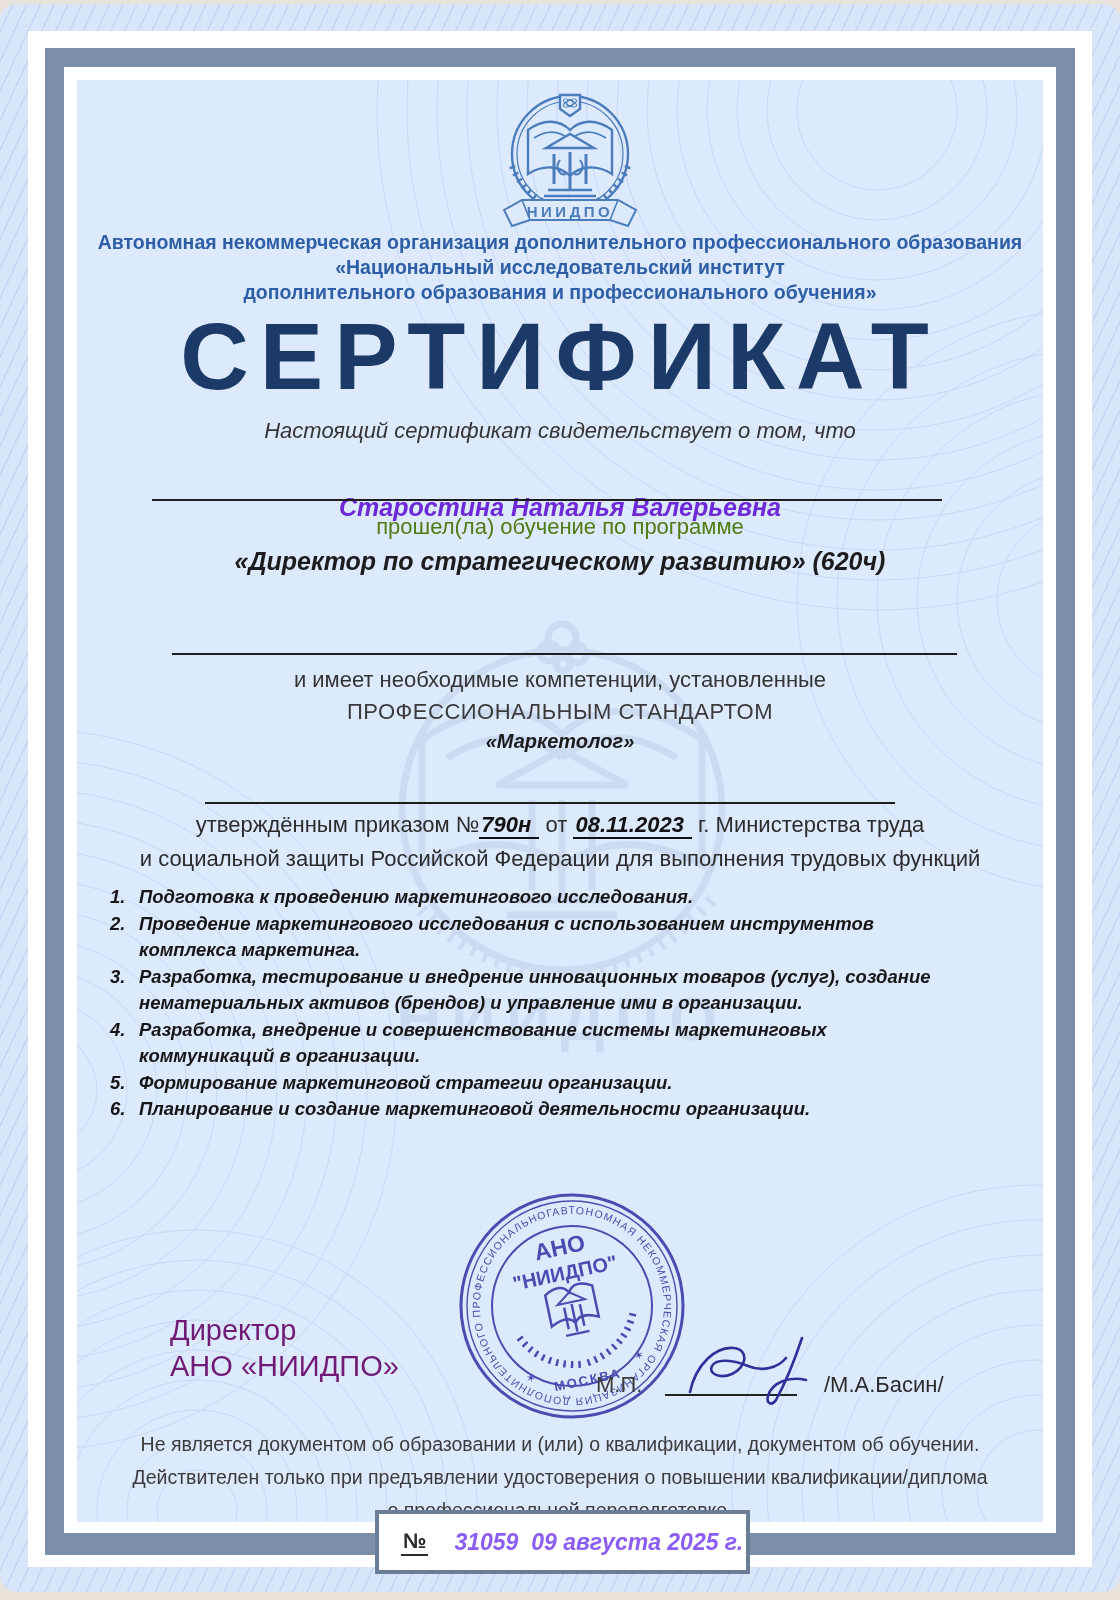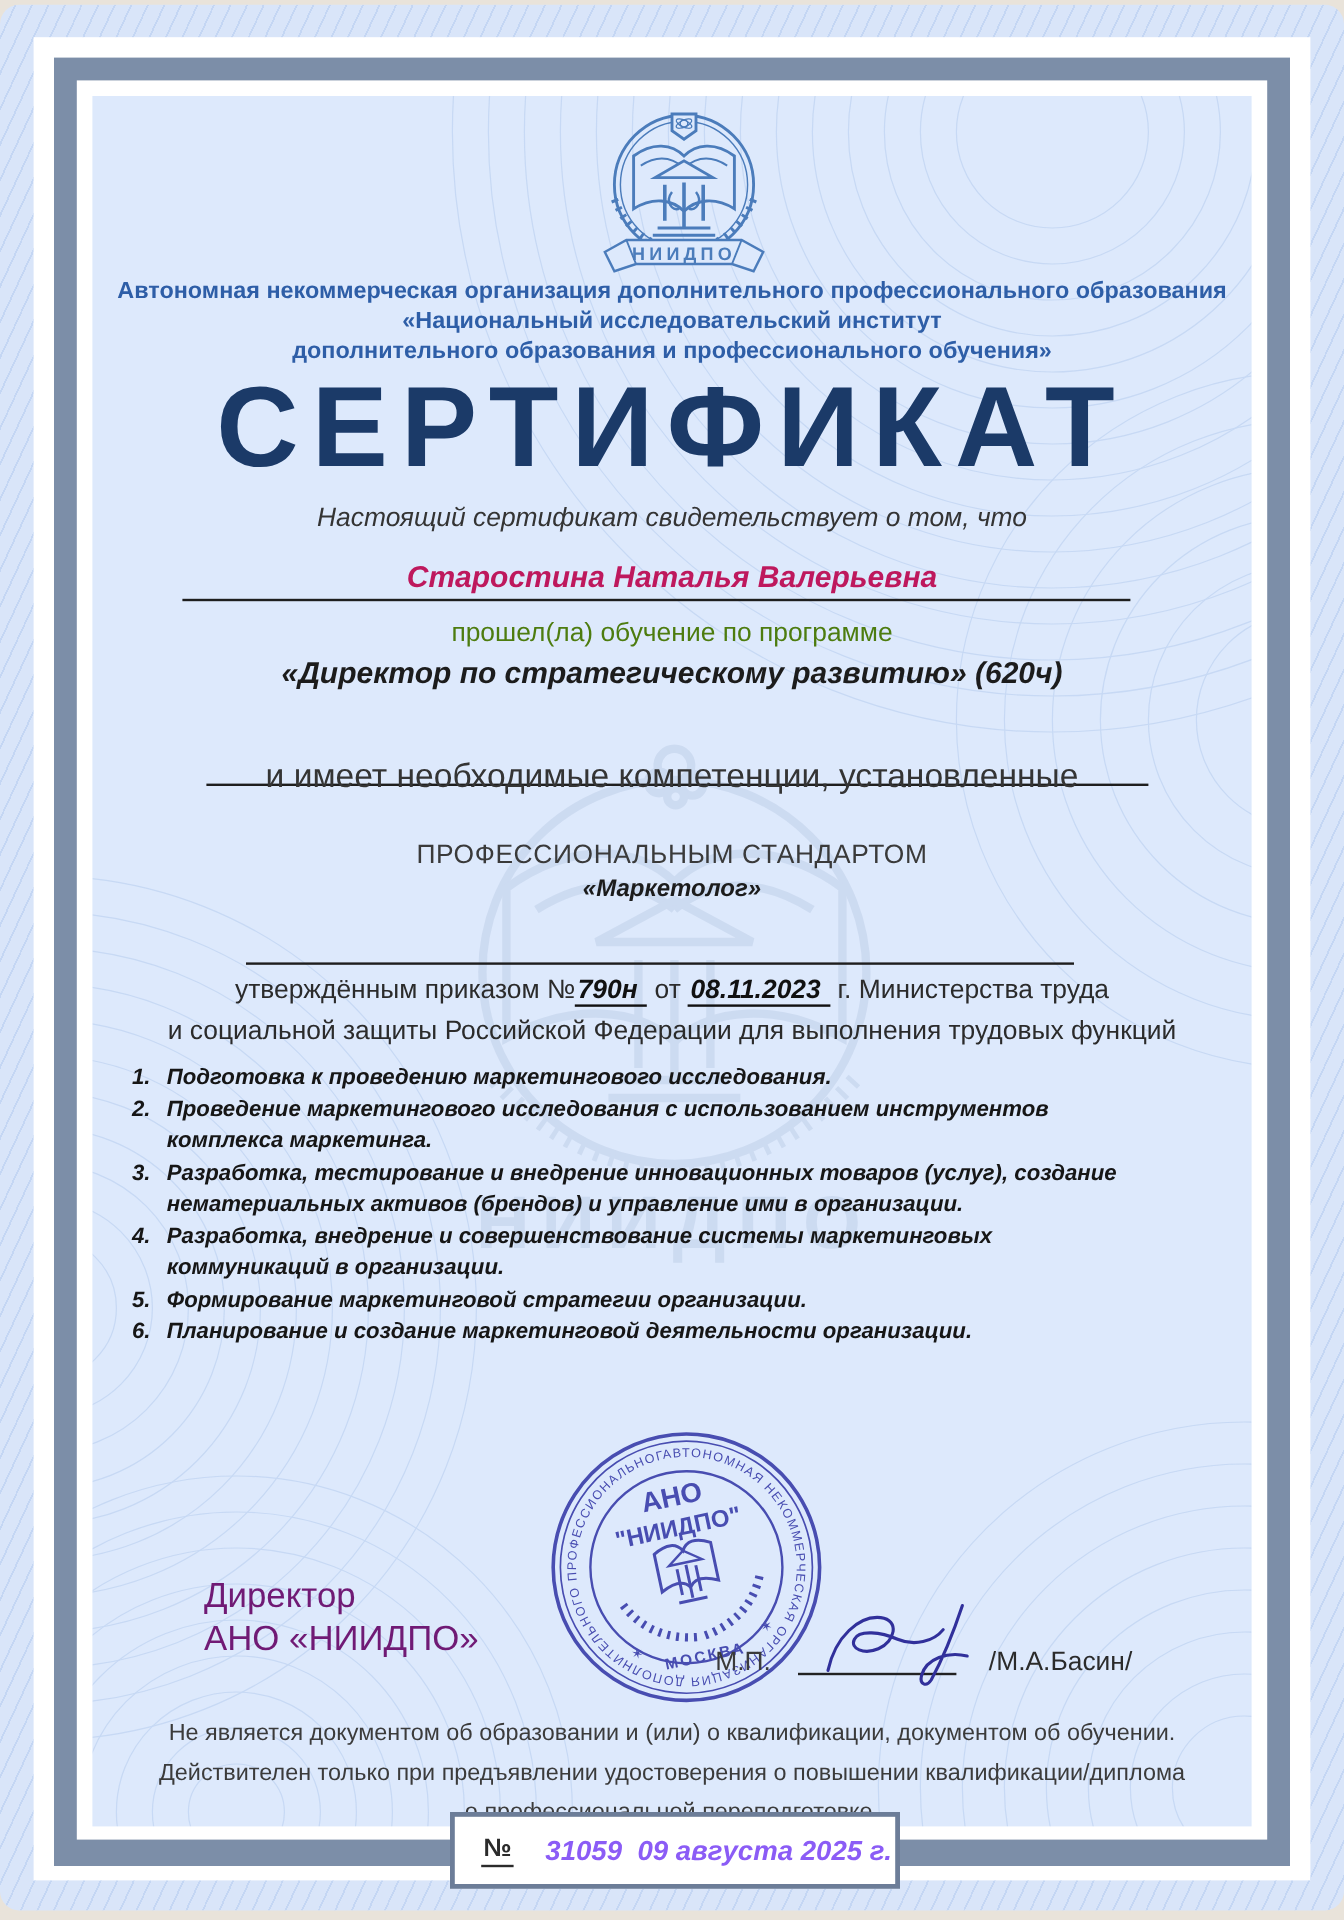--- a/index.html
+++ b/index.html
@@ -15,28 +15,28 @@
   .content{position:absolute;top:76px;left:77px;right:77px;bottom:70px;background:#dde9fc;overflow:hidden;}
   .deco{position:absolute;inset:0;pointer-events:none;}
   .watermark{position:absolute;left:250px;top:520px;width:470px;height:470px;opacity:.16;pointer-events:none;}
 
   .abs{position:absolute;}
   .center{left:0;right:0;text-align:center;}
 
   .org{top:226px;font-size:19.5px;line-height:25px;font-weight:bold;color:#2e5ea7;}
   .cert-title{top:297px;font-size:95px;font-weight:800;color:#1b3a68;letter-spacing:11px;line-height:110px;}
   .statement{top:414px;font-size:22px;color:#343434;font-style:italic;}
-  .name{top:463px;font-size:25px;font-weight:bold;font-style:italic;color:#be185d;}
+  .name{top:489px;font-size:25px;font-weight:bold;font-style:italic;color:#6d28d9;}
   .rule{position:absolute;height:2px;background:#1e1e1e;}
   .r1{top:495px;left:152px;width:790px;}
   .r2{top:649px;left:172px;width:785px;}
   .r3{top:798px;left:205px;width:690px;}
   .passed{top:510px;font-size:22px;color:#4d7c0f;}
   .program{top:543px;font-size:25px;font-weight:bold;font-style:italic;color:#1c1c1c;}
-  .comp1{top:627px;font-size:28px;color:#343434;}
+  .comp1{top:663px;font-size:22px;color:#343434;}
   .comp2{top:695px;font-size:22px;color:#3a3a3a;letter-spacing:.5px;}
   .comp3{top:726px;font-size:20px;font-weight:bold;font-style:italic;color:#1c1c1c;}
   .order1{top:808px;font-size:22px;color:#2b2b2b;}
   .order2{top:842px;font-size:22px;color:#2b2b2b;}
   .uval{font-weight:bold;font-style:italic;color:#111;border-bottom:2.5px solid #111;padding:0 8px 0 2px;}
   .functions{top:880px;left:110px;width:850px;font-size:18.5px;line-height:26.5px;font-weight:bold;font-style:italic;color:#161616;}
   .fn-item{position:relative;padding-left:29px;}
   .fn-num{position:absolute;left:0;}
 
   .director{top:1308px;left:170px;font-size:29px;line-height:36px;color:#701a75;}

